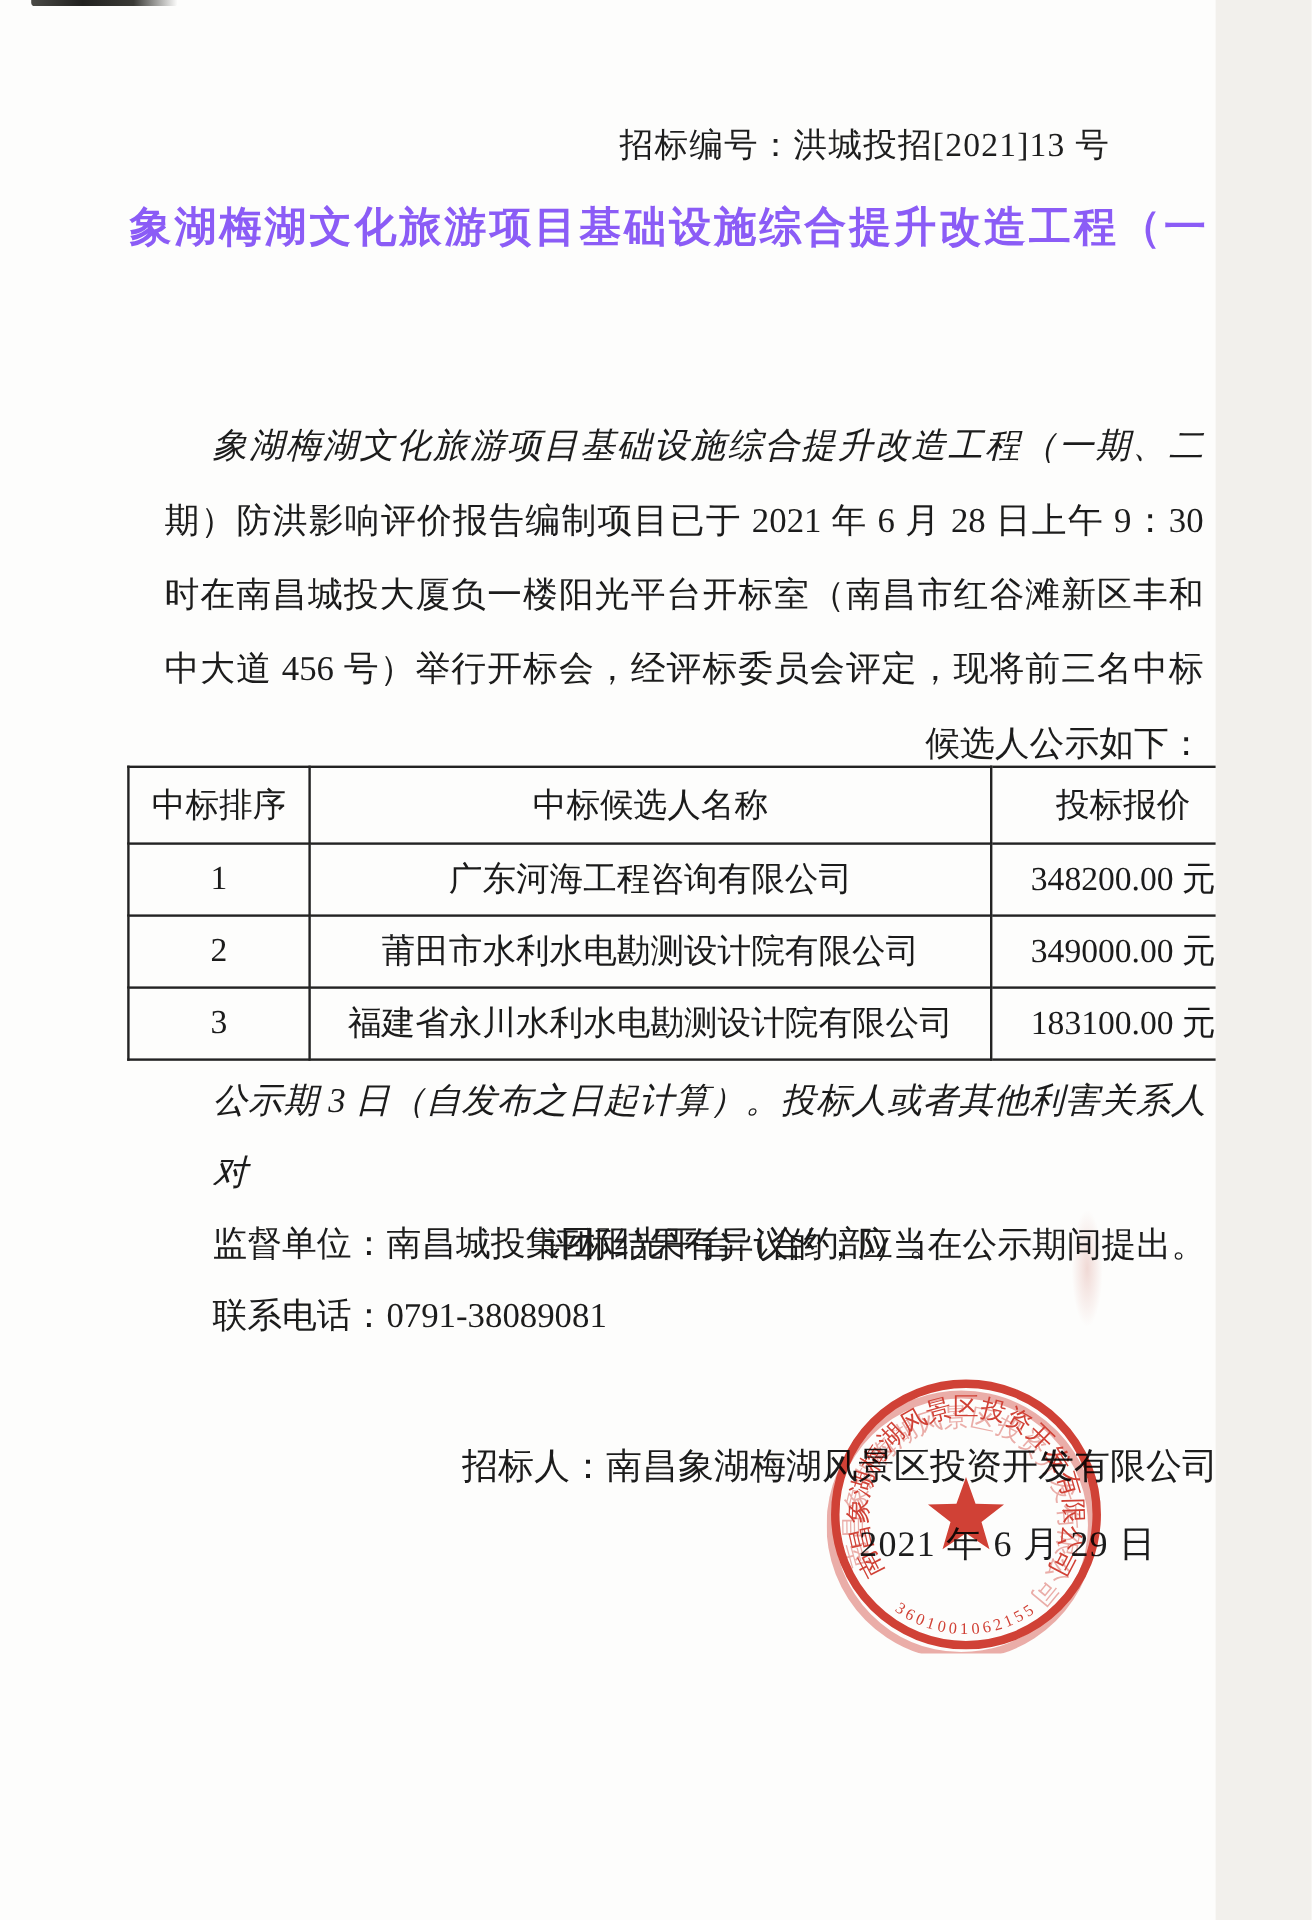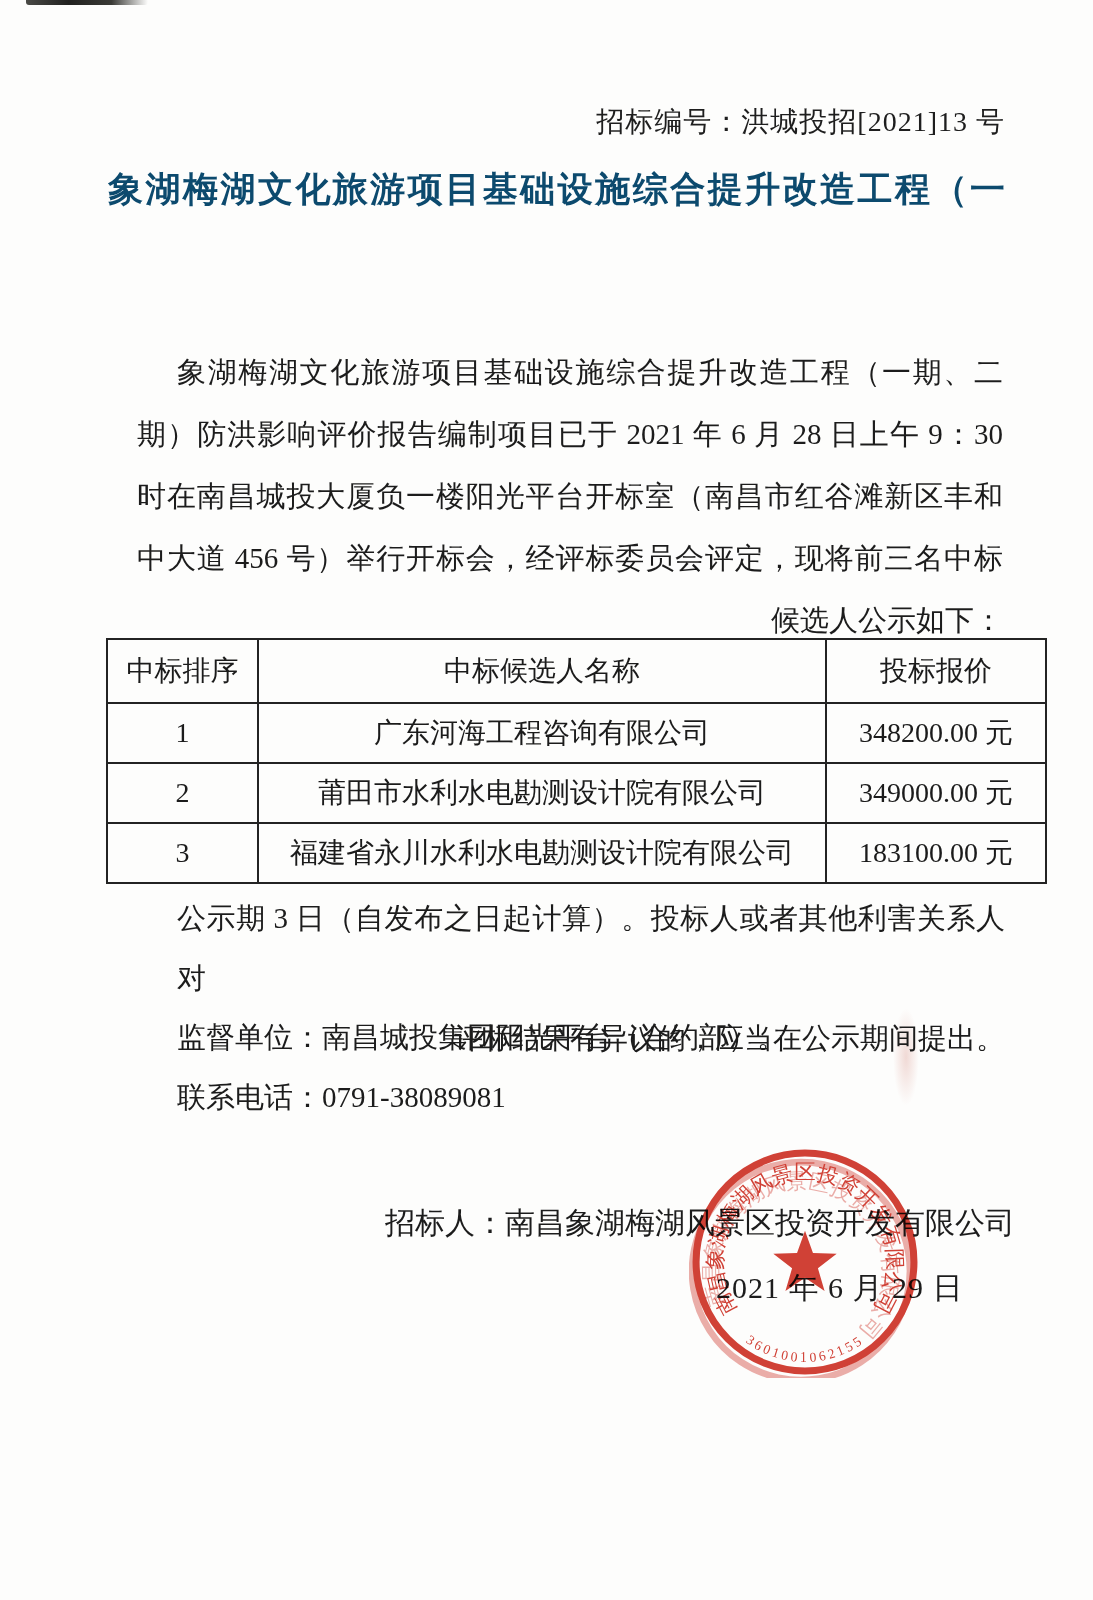--- a/index.html
+++ b/index.html
@@ -2,48 +2,48 @@
 <html><head>
 <meta charset="utf-8">
 <style>
   html,body{margin:0;padding:0;}
   body{
     width:1093px;height:1600px;
     background:#f2f0ec;
     font-family:"Liberation Serif","DejaVu Serif",serif;
   }
   .page{
-    position:relative;width:1093px;height:1600px;overflow:hidden;
+    position:relative;width:1013px;height:1600px;overflow:hidden;
     background:#fdfdfc;color:#1c1c1c;
   }
   .abs{position:absolute;}
   .smudge-top{
     left:26px;top:0;width:122px;height:5px;
     background:linear-gradient(to right,#4a4a46,#21211f 35%,#3a3a36 70%,rgba(80,80,76,0));
     border-radius:0 0 3px 3px;
   }
   .smudge-pink{
     left:893px;top:1008px;width:26px;height:98px;border-radius:50%;
     background:radial-gradient(ellipse at center,rgba(216,150,140,.35),rgba(216,150,140,0) 70%);
   }
   .ref-line{
     top:103px;right:88px;font-size:28px;line-height:38px;letter-spacing:1px;
     color:#1e1e1e;white-space:nowrap;
   }
-  .title-block{left:108px;top:156px;width:897px;font-weight:bold;color:#0c4a6e;}
+  .title-block{left:108px;top:156px;width:897px;font-weight:bold;color:#8b5cf6;}
   .title-line{
     font-size:35px;line-height:67px;height:67px;
     text-align:justify;text-align-last:justify;white-space:nowrap;
     text-justify:inter-character;
   }
   .body-block{left:137px;top:341px;width:866px;font-size:29px;line-height:62px;}
   .notice-block{left:137px;top:888px;width:868px;font-size:29px;line-height:60px;}
   .tline{height:inherit;white-space:nowrap;}
   .just{text-align:justify;text-align-last:justify;text-justify:inter-character;white-space:normal;}
-  .indent{padding-left:40px;}
+  .indent{padding-left:40px;font-style:italic;}
   .plain{text-align:right;}
   table.bid{
     position:absolute;left:106px;top:638px;width:917px;
     border-collapse:collapse;table-layout:fixed;
     font-size:28px;color:#1b1b1b;
   }
   table.bid td{
     border:2px solid #232323;text-align:center;vertical-align:middle;
     padding:0 4px;overflow:hidden;white-space:nowrap;
   }

